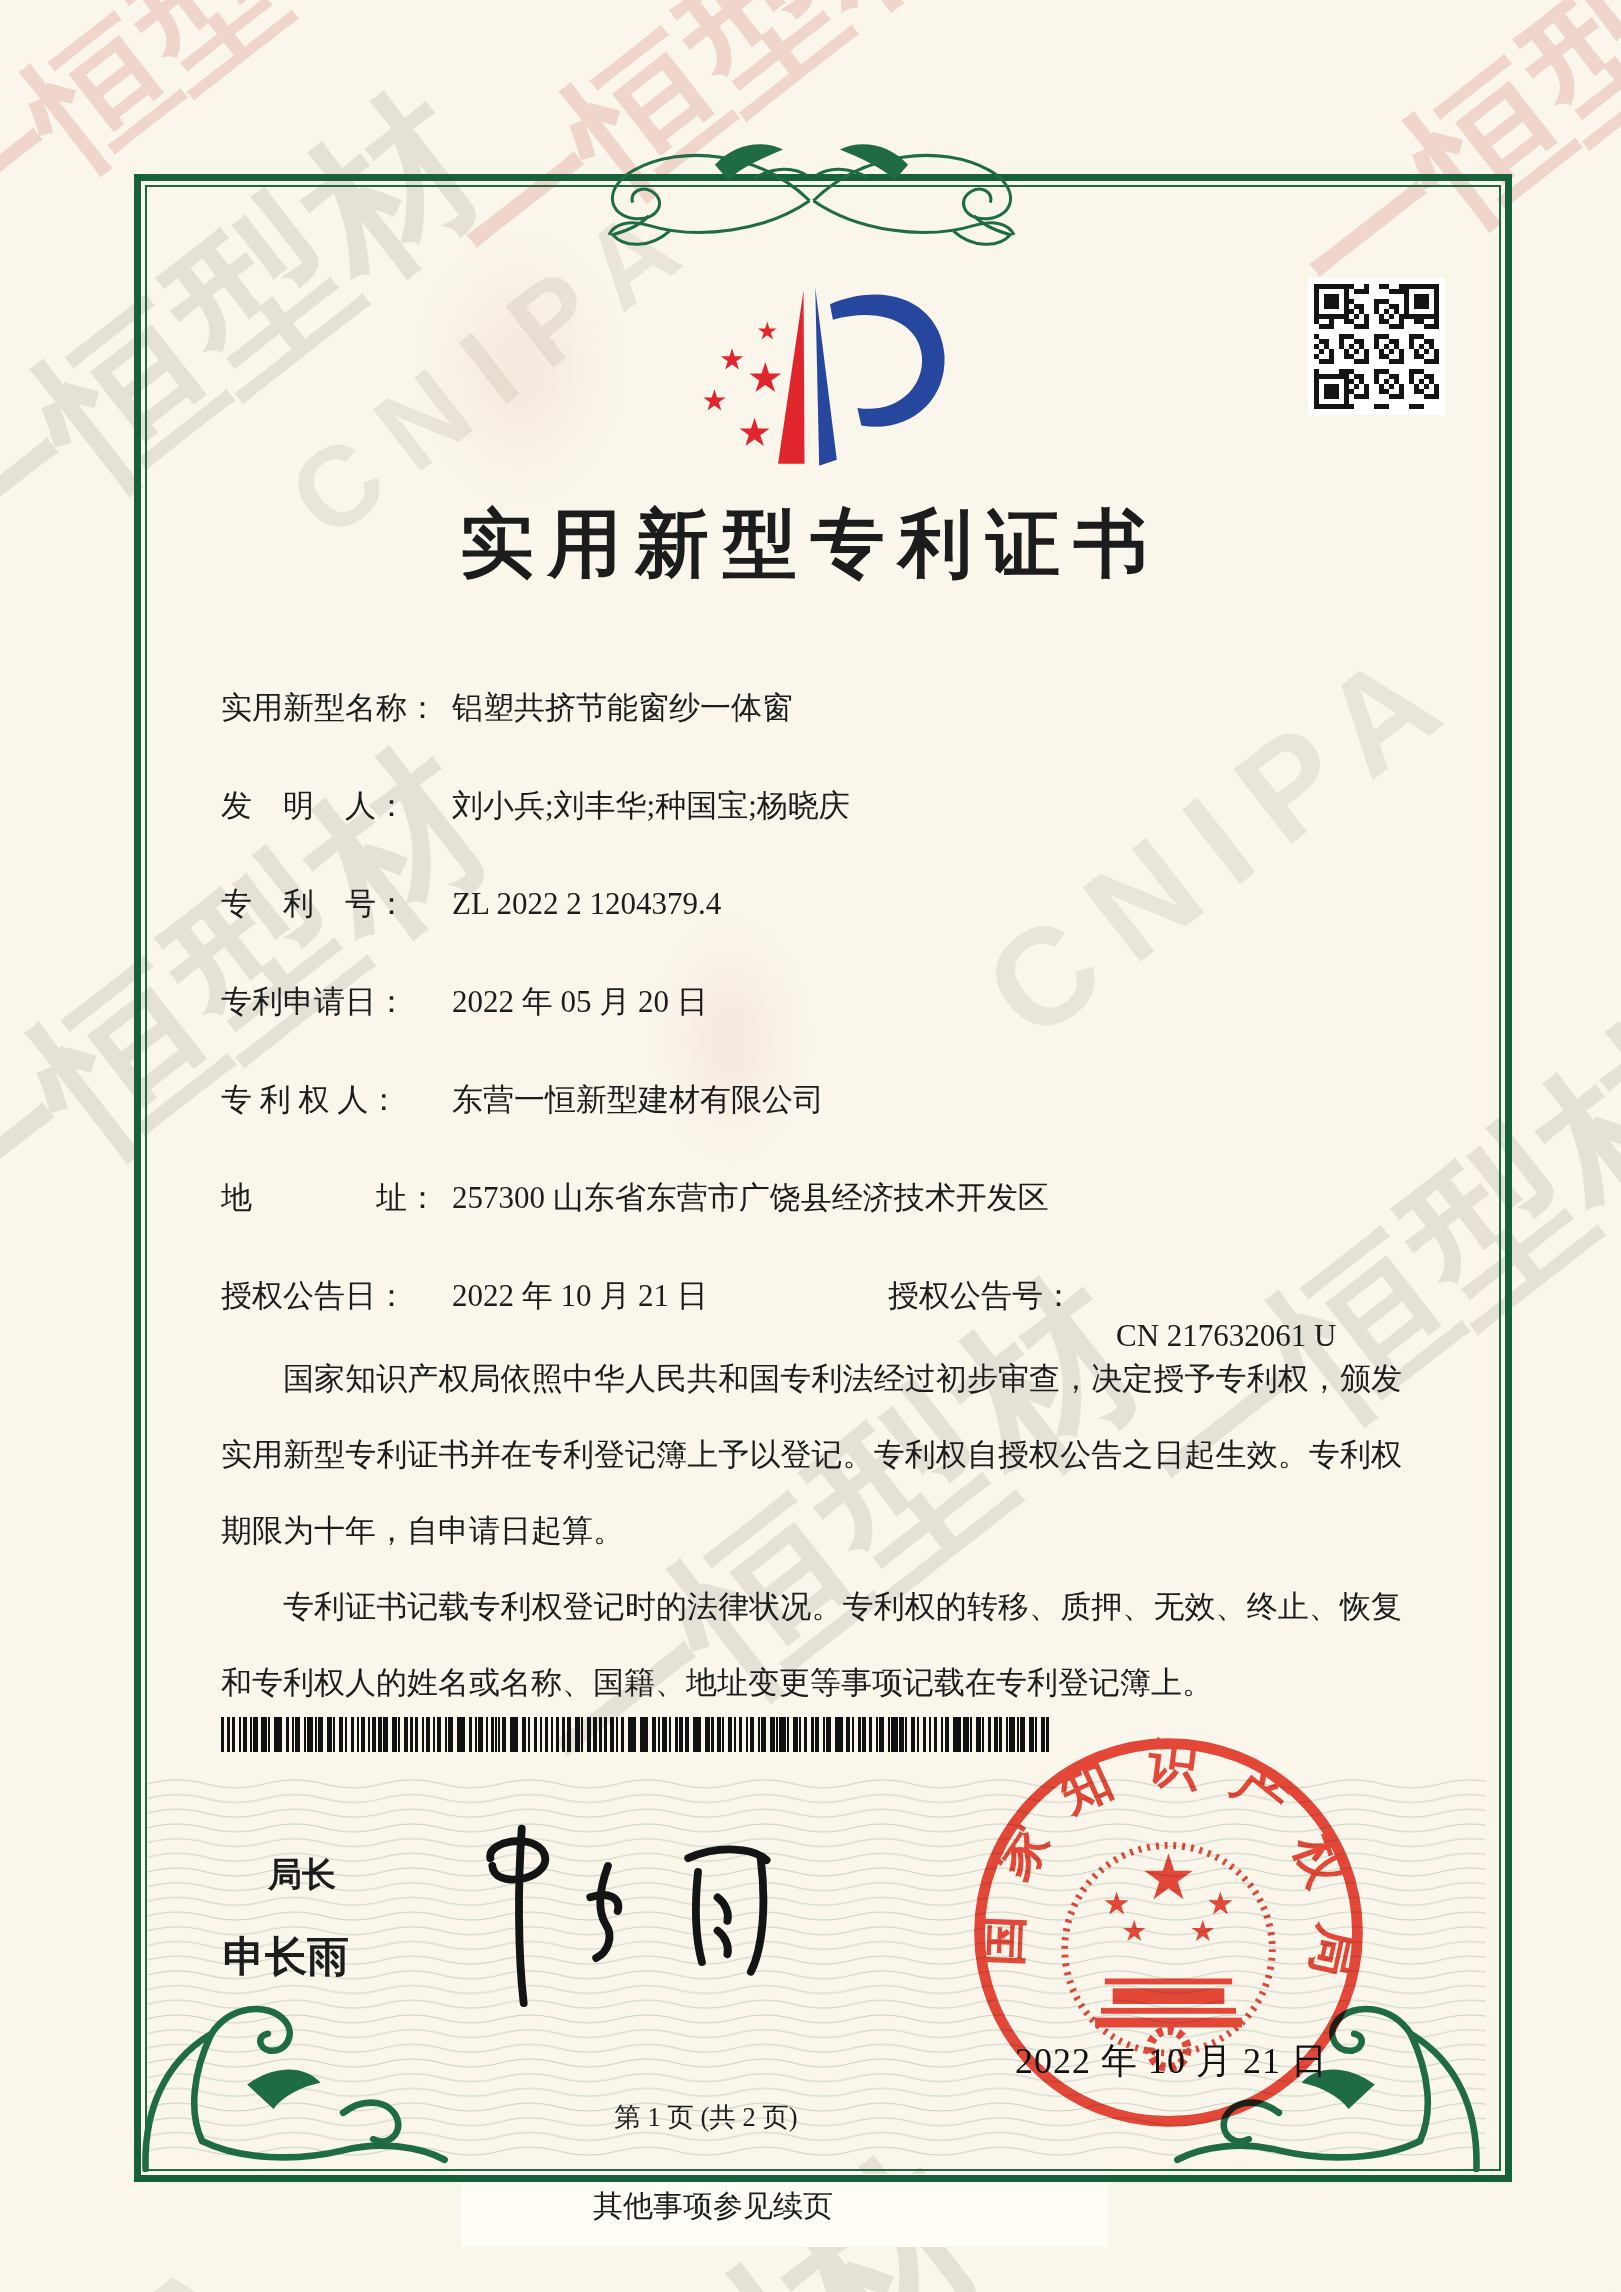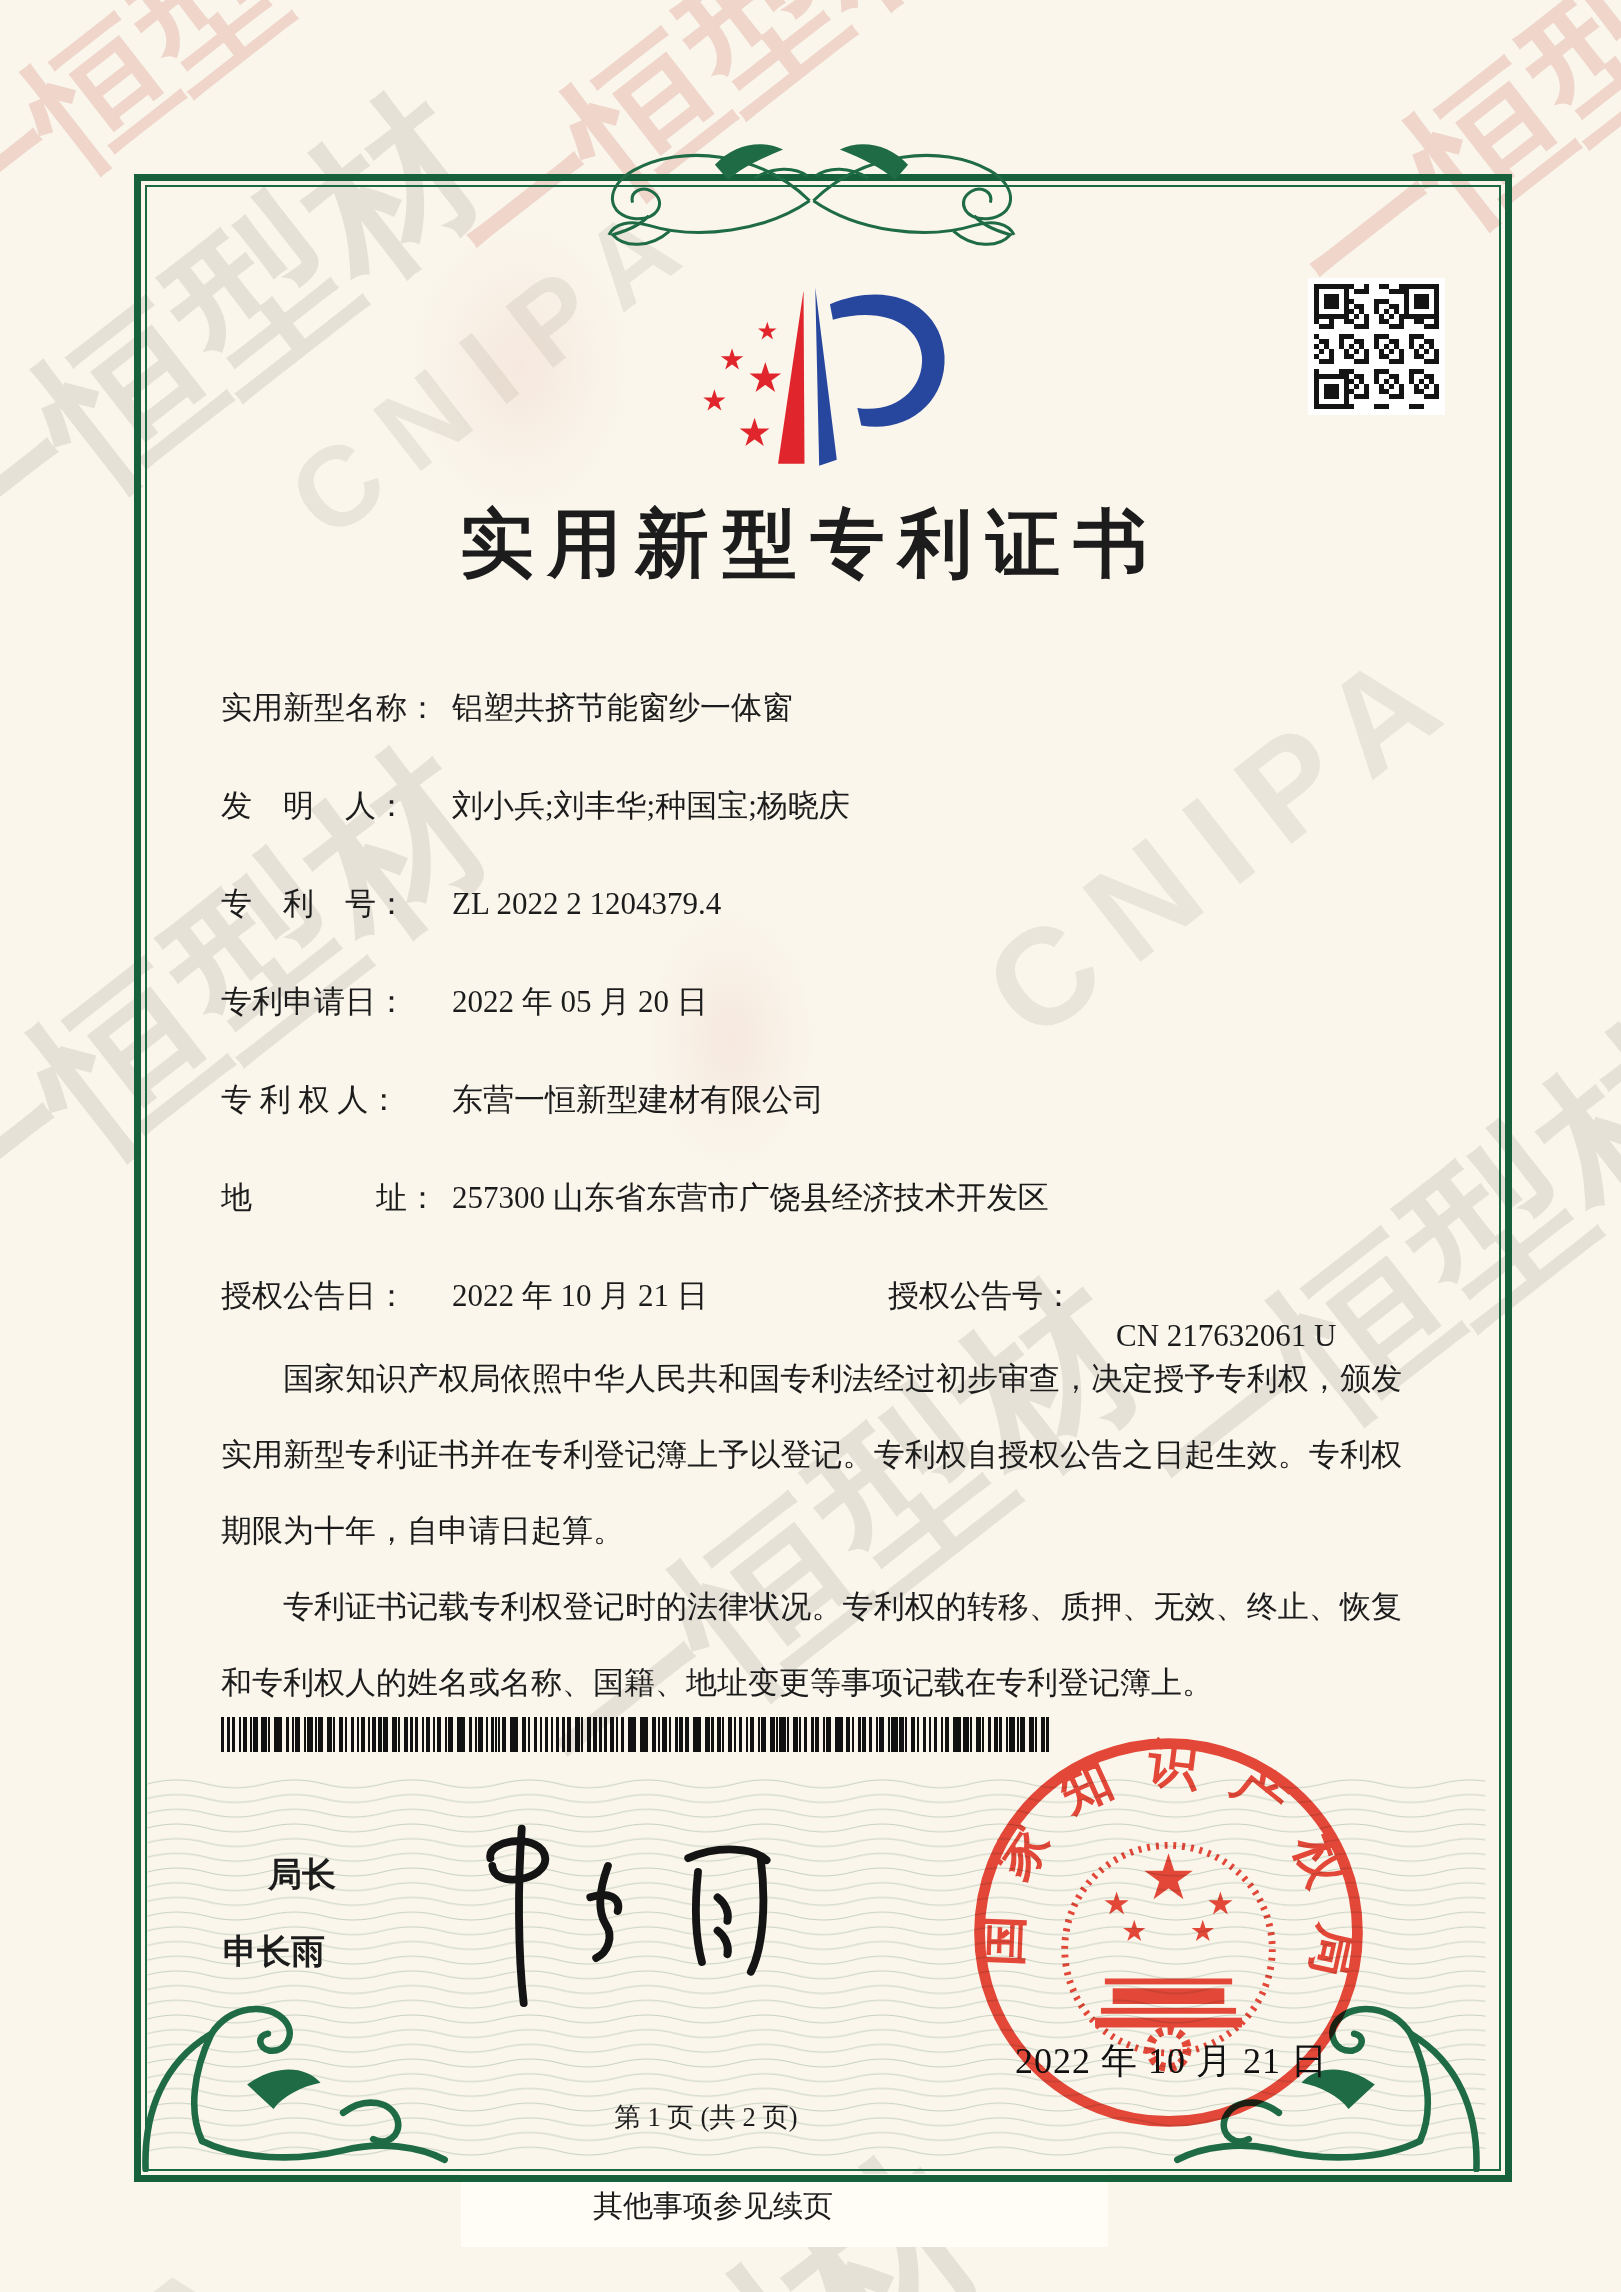--- a/index.html
+++ b/index.html
@@ -37,21 +37,21 @@
   .paras{position:absolute;left:221px;top:1341px;width:1181px;font-size:31px;line-height:76px;
          text-align:justify;z-index:2;}
   .paras p{margin:0;text-indent:2em;}
   .barcode{position:absolute;left:221px;top:1717px;width:828px;height:35px;z-index:2;
      background-image:
        repeating-linear-gradient(90deg,#111 0 2px,transparent 2px 5.9px),
        repeating-linear-gradient(90deg,#111 0 2.9px,transparent 2.9px 10.8px),
        repeating-linear-gradient(90deg,transparent 0 6.9px,#111 6.9px 8.8px,transparent 8.8px 16.7px);}
   .dirtitle{position:absolute;left:223px;top:1852px;font-size:34px;font-weight:600;z-index:2;
             font-family:Liberation Sans, sans-serif;margin-left:45px;}
-  .dirname{position:absolute;left:223px;top:1929px;font-size:34px;font-weight:600;z-index:2;
+  .dirname{position:absolute;left:223px;top:1929px;font-size:42px;font-weight:600;z-index:2;
             font-family:"Liberation Sans","DejaVu Sans",sans-serif;}
   .sig{position:absolute;left:461px;top:1815px;width:333px;height:196px;z-index:2;}
   .seal{position:absolute;left:958px;top:1722px;width:421px;height:421px;z-index:5;
         mix-blend-mode:multiply;opacity:0.92;}
   .sealdate{position:absolute;left:1010px;top:2037px;width:323px;text-align:center;font-size:36px;
             letter-spacing:1px;z-index:6;color:#111;}
   .pageno{position:absolute;left:412px;top:2099px;width:588px;text-align:center;font-size:26.5px;z-index:2;}
   .contnote-bg{position:absolute;left:461px;top:2174px;width:647px;height:73px;background:#fffdf6;z-index:2;}
   .contnote{position:absolute;left:412px;top:2186px;width:602px;text-align:center;font-size:30px;z-index:3;}
 </style>

